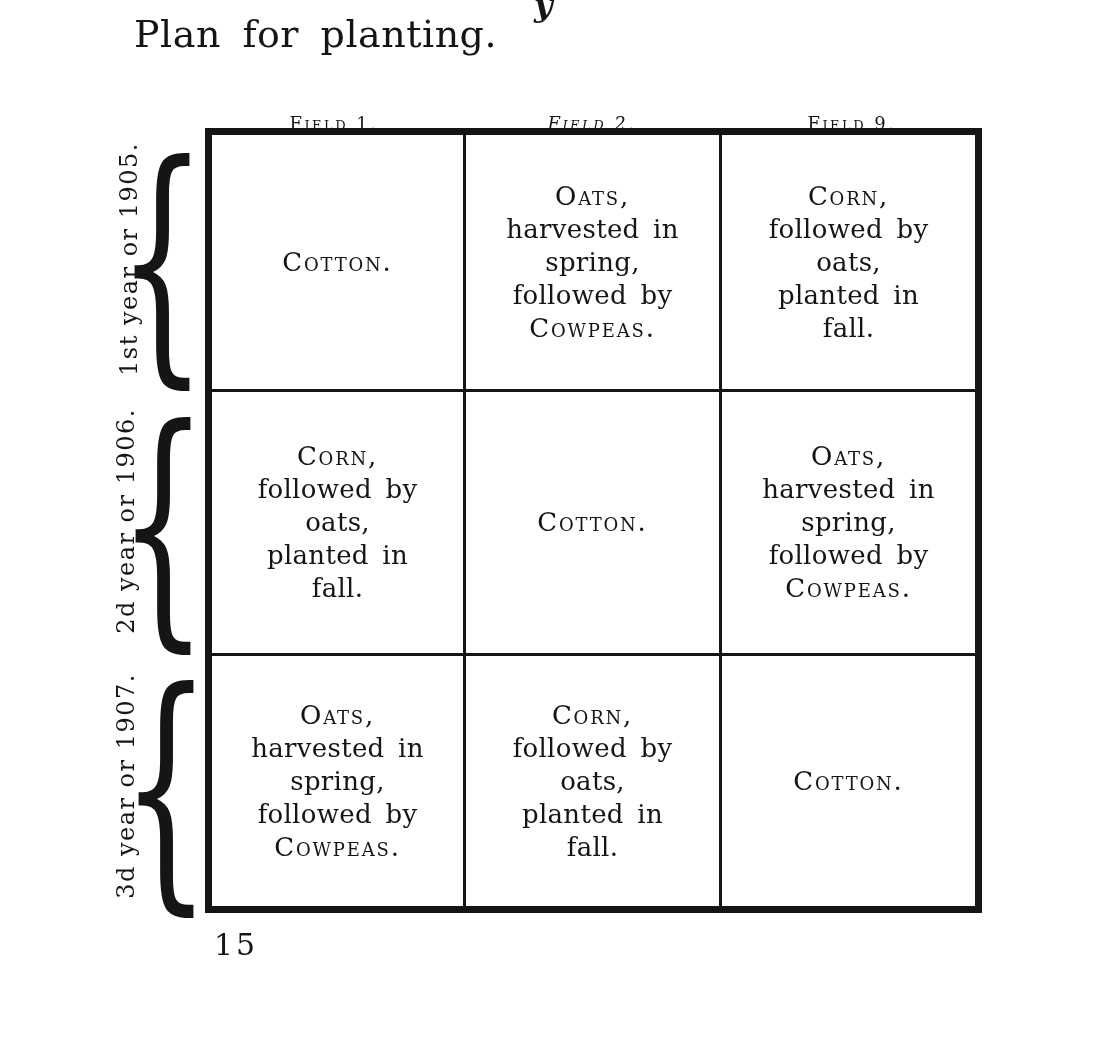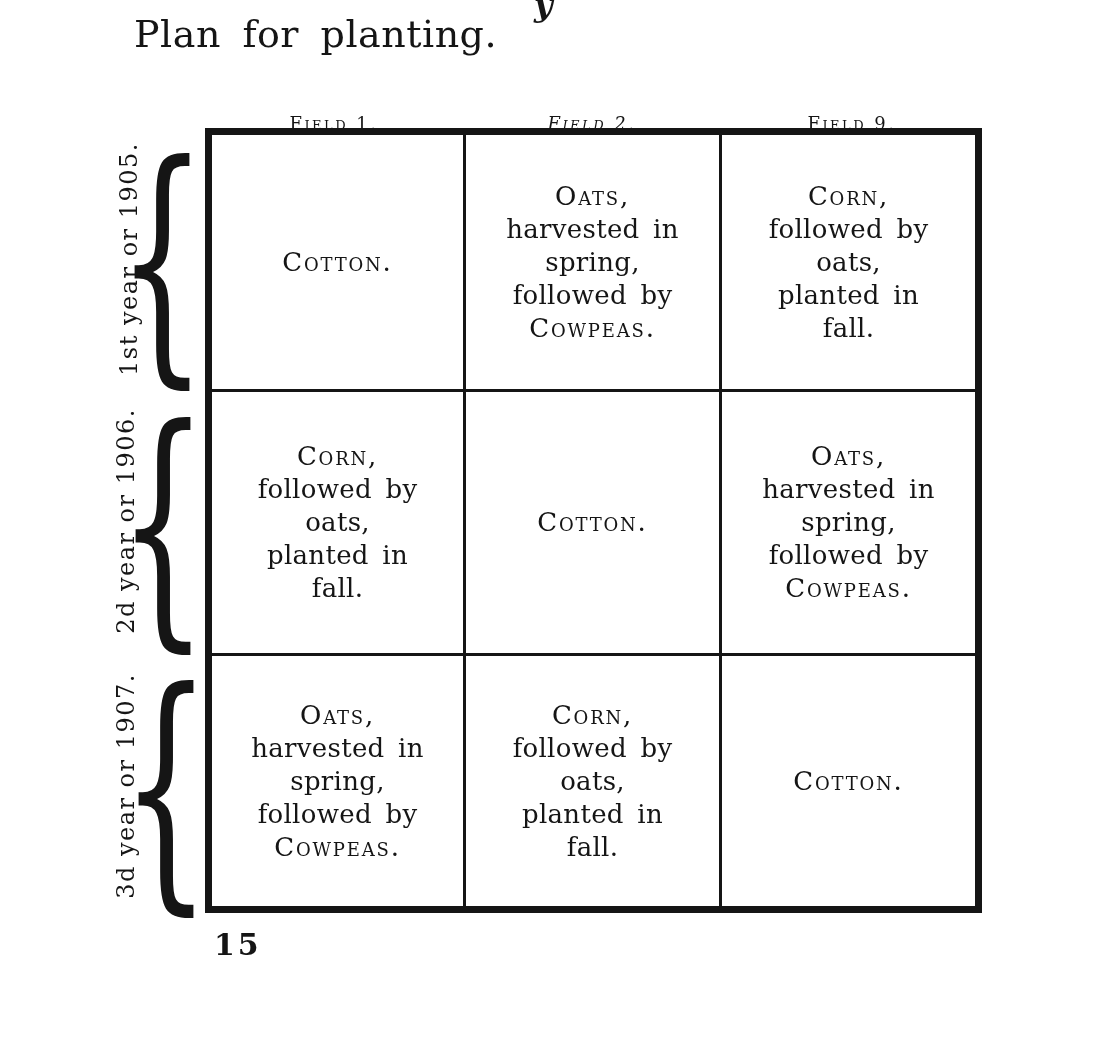--- a/index.html
+++ b/index.html
@@ -52,21 +52,21 @@
     display:flex; flex-direction:column; justify-content:center; align-items:center;
     text-align:center; font-size:26px; line-height:33px;
     letter-spacing:0.3px; word-spacing:5px; padding:4px;
   }
   .bl { border-left:3px solid var(--ink); }
   .bt { border-top:3px solid var(--ink); }
   .sc { font-variant:small-caps; letter-spacing:1.8px; }
 
   .pageno {
     position:absolute; left:214px; top:927px;
-    font-size:30px; letter-spacing:3px;font-weight:bold;
+    font-size:30px; letter-spacing:3px;
   }
 </style>
 </head>
 <body>
 
 <div>
 
   <div class="stray">y</div>
 
   <div class="title">Plan for planting.</div>

